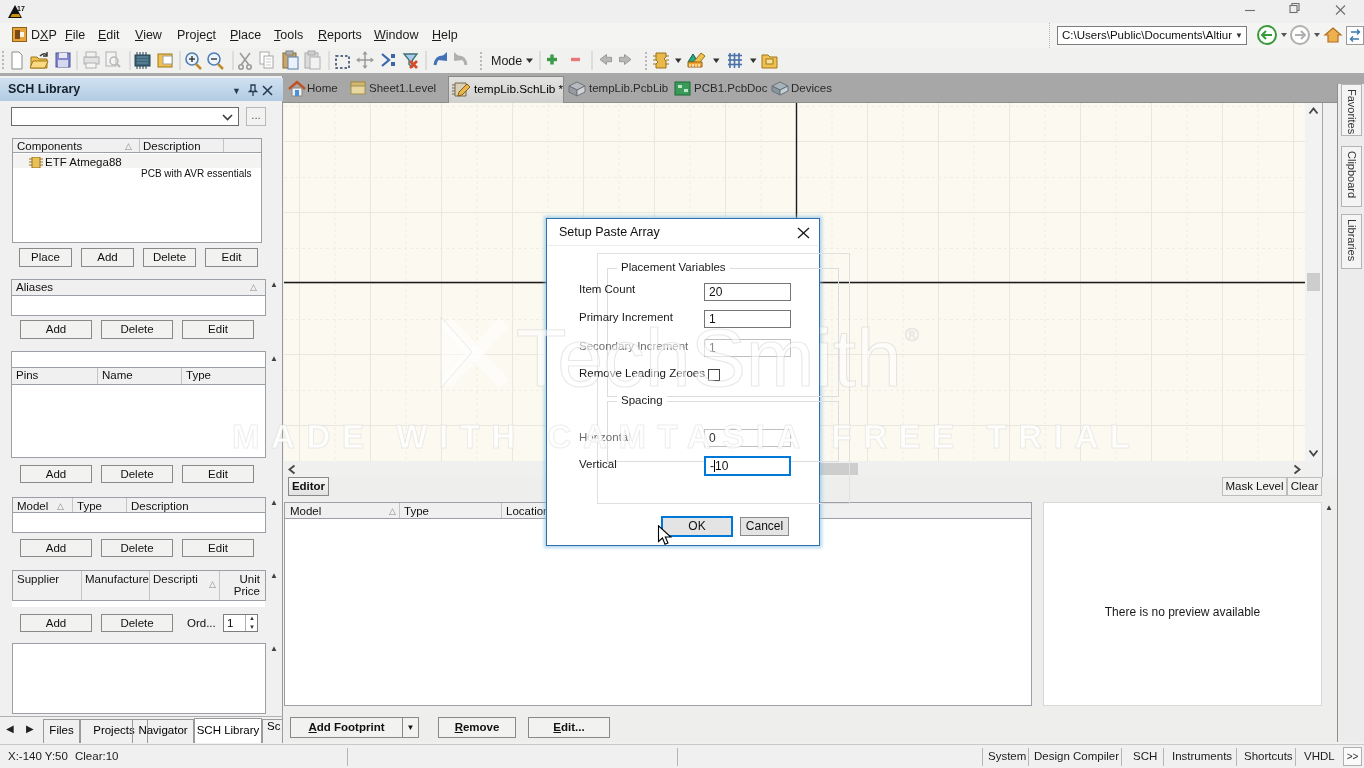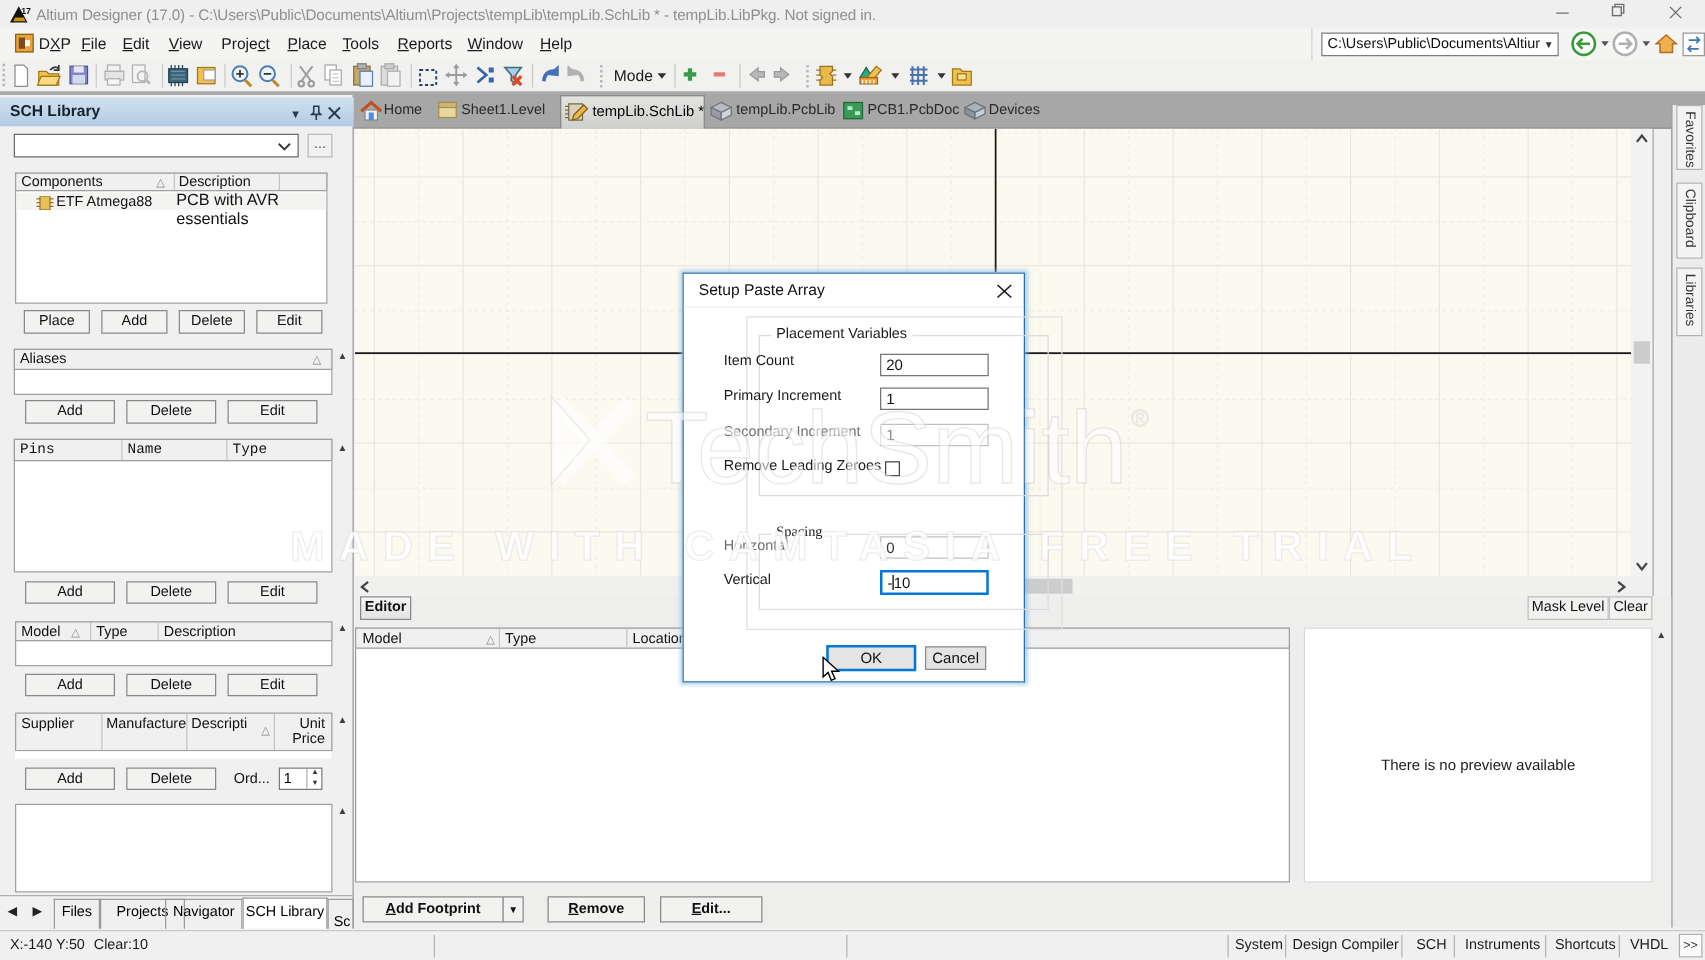--- a/index.html
+++ b/index.html
@@ -58,21 +58,20 @@
 </style>
 </head>
 <body>
 
 <div class="abs" id="titlebar">
   <svg class="abs" style="left:7px;top:3px" width="18" height="17" viewBox="0 0 18 17">
     <path d="M1 15 L8 2 L15 15 Z" fill="#111"></path>
     <path d="M5 11 h7 l1.5 3 h-10 z" fill="#c8920a"></path>
     <text x="10" y="8" font-size="7" font-weight="bold" fill="#111">17</text>
   </svg>
-  <div class="abs" id="titletext">Altium Designer (17.0) - C:\Users\Public\Documents\Altium\Projects\tempLib\tempLib.SchLib * - tempLib.LibPkg. Not signed in.</div>
   <svg class="abs" style="left:1244px;top:0" width="105" height="17" viewBox="0 0 105 17">
     <g stroke="#6e6e6e" stroke-width="1.1" fill="none">
       <line x1="1" y1="10.5" x2="11" y2="10.5"></line>
       <rect x="46" y="5.5" width="7" height="7"></rect>
       <path d="M48 5.5 v-2 h7 v7 h-2"></path>
       <line x1="92" y1="5.5" x2="101" y2="14.5"></line>
         <line x1="101" y1="5.5" x2="92" y2="14.5"></line>
     </g>
   </svg>
 </div>
@@ -445,39 +444,39 @@
       <g stroke="#9a7318">
         <line x1="0" y1="2" x2="3" y2="2"></line>
         <line x1="0" y1="5" x2="3" y2="5"></line>
         <line x1="0" y1="8" x2="3" y2="8"></line>
         <line x1="11" y1="2" x2="14" y2="2"></line>
         <line x1="11" y1="5" x2="14" y2="5"></line>
         <line x1="11" y1="8" x2="14" y2="8"></line>
       </g>
     </svg>
   <div class="abs" style="left:45px;top:80px;font-size:11.5px;color:#111">ETF Atmega88</div>
-  <div class="abs" style="left:141px;top:76px;font-size:13px;color:#111">PCB with AVR essentials</div>
+  <div class="abs" style="left:141px;top:92px;font-size:10px;color:#111">PCB with AVR essentials</div>
 
   <div class="btn" style="left:19px;top:172px;width:53px;height:19px;line-height:17px">Place</div>
   <div class="btn" style="left:81px;top:172px;width:53px;height:19px;line-height:17px">Add</div>
   <div class="btn" style="left:143px;top:172px;width:53px;height:19px;line-height:17px">Delete</div>
   <div class="btn" style="left:205px;top:172px;width:53px;height:19px;line-height:17px">Edit</div>
 
   <div class="white" style="left:11px;top:203px;width:255px;height:37px;border:1px solid #9aa0a6"></div>
   <div class="thead" style="left:11px;top:203px;width:255px;height:17px;">
     <span style="position:absolute;left:4px;top:1px">Aliases</span>
     <span style="position:absolute;right:8px;top:2px;color:#888;font-size:9px">△</span>
   </div>
   <div class="uparrow" style="left:270px;top:204px">▲</div>
   <div class="btn" style="left:20px;top:244px;width:72px;height:19px;line-height:17px">Add</div>
   <div class="btn" style="left:101px;top:244px;width:72px;height:19px;line-height:17px">Delete</div>
   <div class="btn" style="left:182px;top:244px;width:72px;height:19px;line-height:17px">Edit</div>
 
   <div class="white" style="left:11px;top:275px;width:255px;height:107px;border:1px solid #9aa0a6"></div>
-  <div class="thead" style="left:11px;top:275px;width:255px;height:18px;font-family:Liberation Mono, monospace;">
+  <div class="thead" style="left:11px;top:291px;width:255px;height:18px;">
     <span style="position:absolute;left:4px;top:1px">Pins</span>
     <div class="colsep" style="left:85px"></div>
     <span style="position:absolute;left:90px;top:1px">Name</span>
     <div class="colsep" style="left:169px"></div>
     <span style="position:absolute;left:174px;top:1px">Type</span>
   </div>
   <div class="uparrow" style="left:270px;top:278px">▲</div>
   <div class="btn" style="left:20px;top:389px;width:72px;height:18px;line-height:16px">Add</div>
   <div class="btn" style="left:101px;top:389px;width:72px;height:18px;line-height:16px">Delete</div>
   <div class="btn" style="left:182px;top:389px;width:72px;height:18px;line-height:16px">Edit</div>
@@ -519,21 +518,21 @@
   <div class="white" style="left:12px;top:567px;width:254px;height:71px;border:1px solid #9aa0a6"></div>
   <div class="uparrow" style="left:270px;top:568px">▲</div>
 
   <div class="abs" style="left:0px;top:640px;width:283px;height:26px;border-top:1px solid #b0b0b0">
     <div class="abs" style="left:6px;top:6px;font-size:10px;color:#222">◀</div>
     <div class="abs" style="left:26px;top:6px;font-size:10px;color:#222">▶</div>
     <div class="abs" style="left:43px;top:2px;width:37px;height:24px;border:1px solid #9a9a9a;border-bottom:none;font-size:11.5px;text-align:center;padding-top:4px">Files</div>
     <div class="abs" style="left:80px;top:2px;width:68px;height:24px;border:1px solid #9a9a9a;border-bottom:none;font-size:11.5px;text-align:center;padding-top:4px">Projects</div>
     <div class="abs" style="left:132px;top:2px;width:62px;height:24px;border:1px solid #9a9a9a;border-bottom:none;font-size:11.5px;text-align:center;padding-top:4px">Navigator</div>
     <div class="abs" style="left:194px;top:1px;width:68px;height:25px;border:1px solid #9a9a9a;border-bottom:none;background:#fff;font-size:11.5px;text-align:center;padding-top:5px">SCH Library</div>
-    <div class="abs" style="left:262px;top:2px;width:21px;height:24px;border:1px solid #9a9a9a;border-bottom:none;font-size:11.5px;padding:12px 0 0 4px">Sc</div>
+    <div class="abs" style="left:262px;top:2px;width:21px;height:24px;border:1px solid #9a9a9a;border-bottom:none;font-size:11.5px;padding:0 0 0 4px">Sc</div>
   </div>
 </div>
 
 <div class="abs" id="bdock">
   <div class="btn" style="left:4px;top:0px;width:41px;height:19px;line-height:17px;font-weight:bold;background:linear-gradient(#f6f6f6,#e2e2e2)">Editor</div>
   <div class="btn" style="left:938px;top:0px;width:65px;height:19px;line-height:17px;border-color:#bdbdbd">Mask Level</div>
   <div class="btn" style="left:1003px;top:0px;width:35px;height:19px;line-height:17px;border-color:#bdbdbd">Clear</div>
 
   <div class="white" style="left:0px;top:25px;width:748px;height:204px;border:1px solid #9aa0a6"></div>
   <div class="thead" style="left:0px;top:25px;width:748px;height:17px;">
@@ -589,21 +588,21 @@
     <span>Placement Variables</span>
   </div>
   <div class="lbl" style="left:32px;top:64px">Item Count</div>
   <div class="fld" style="top:64px">20</div>
   <div class="lbl" style="left:32px;top:92px">Primary Increment</div>
   <div class="fld" style="top:91px">1</div>
   <div class="lbl" style="left:32px;top:121px;color:#6e6e6e">Secondary Increment</div>
   <div class="fld" style="top:120px;border-color:#c0c0c0;color:#8a8a8a">1</div>
   <div class="lbl" style="left:32px;top:148px">Remove Leading Zeroes</div>
   <div class="abs" style="left:161px;top:150px;width:12px;height:12px;border:1px solid #444;background:#fff"></div>
-  <div class="groupbox" style="left:20px;top:208px;width:232px;height:61px;font-family:Liberation Serif, serif;">
+  <div class="groupbox" style="left:20px;top:182px;width:232px;height:61px;">
     <span>Spacing</span>
   </div>
   <div class="lbl" style="left:32px;top:212px;color:#6e6e6e">Horizontal</div>
   <div class="fld" style="top:210px;border-color:#c0c0c0;color:#333">0</div>
   <div class="lbl" style="left:32px;top:239px">Vertical</div>
   <div class="fld" style="top:237px;border:2px solid #0078d7;height:20px;">-<span style="display:inline-block;width:1px;height:12px;background:#000;vertical-align:-2px"></span>10</div>
   <div class="btn" style="left:114px;top:297px;width:72px;height:21px;line-height:16px;border:2px solid #0078d7;background:#e4e4e4;font-size:12px">OK</div>
   <div class="btn" style="left:193px;top:298px;width:49px;height:19px;line-height:17px;background:#e4e4e4;border-color:#8a8a8a;font-size:12px">Cancel</div>
 </div>
 

